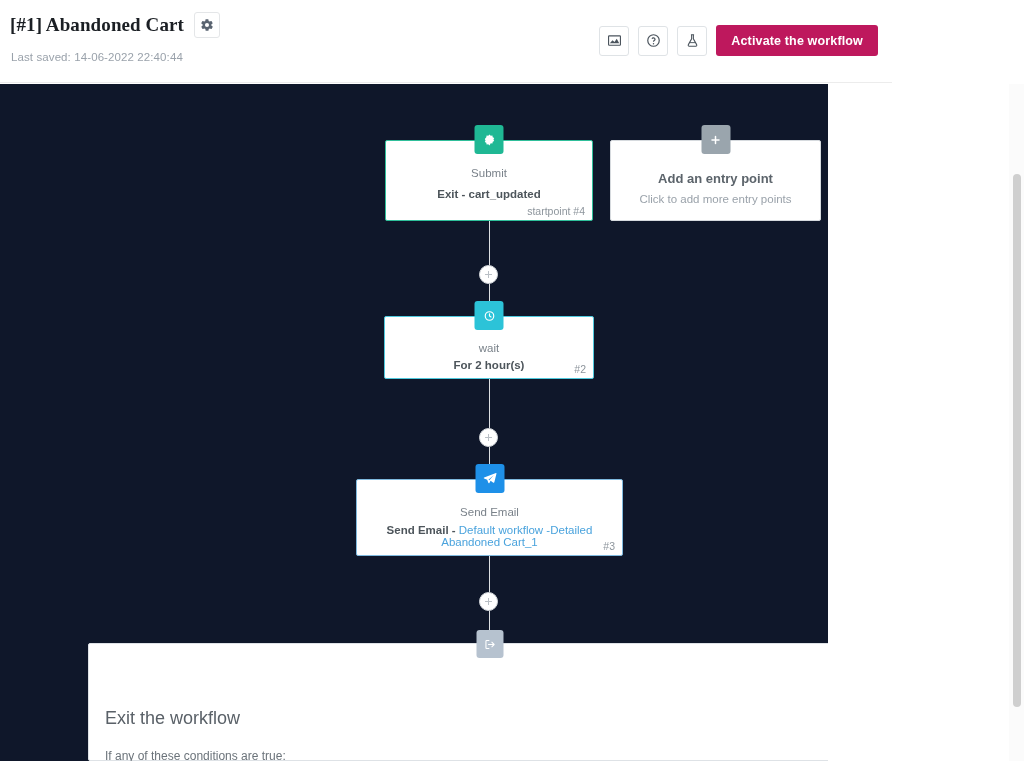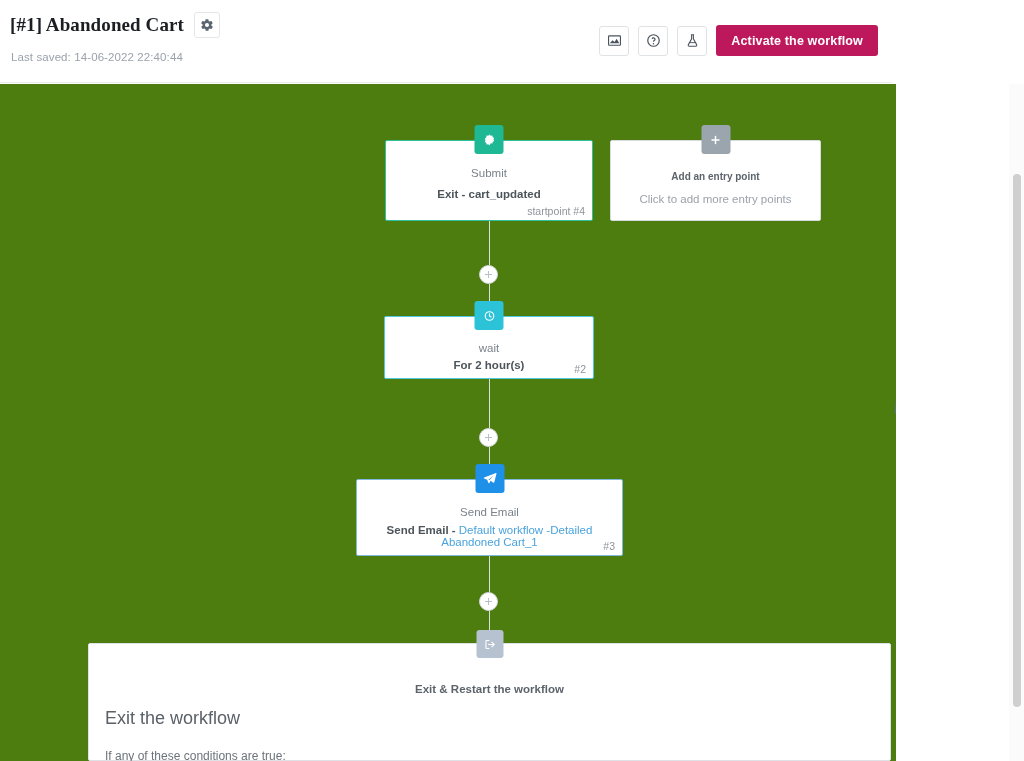--- a/index.html
+++ b/index.html
@@ -62,22 +62,22 @@
     font-family: "Liberation Sans", sans-serif;
     font-size: 12.5px; font-weight: bold;
     letter-spacing: .15px;
     cursor: pointer;
     white-space: nowrap;
   }
 
   
   .canvas {
     position: absolute; left: 0; top: 84px;
-    width: 896px; height: 677px;
-    background: #4d7c0f;
+    width: 828px; height: 677px;
+    background: #0f172a;
     overflow: hidden;
   }
 
   .node {
     position: absolute;
     background: #fff;
     border: 1px solid #cfd6dc;
     border-radius: 2px;
   }
   .node.green  { border-color: #2fbf9a; }
@@ -112,21 +112,21 @@
   .node-line2 b { font-weight: bold; color: #4d555b; }
   .node-line2 .lnk { color: #4aa3dd; font-weight: normal; }
   .node-ref {
     position: absolute; right: 7px; bottom: 3px;
     font-size: 10.5px; color: #8d959c;
   }
 
   .node-title-strong {
     position: absolute; left: 0; right: 0;
     text-align: center;
-    font-size: 10px; font-weight: bold; color: #5c646b;
+    font-size: 13px; font-weight: bold; color: #5c646b;
   }
   .node-sub {
     position: absolute; left: 0; right: 0;
     text-align: center;
     font-size: 11.5px; color: #9aa2aa;
   }
 
   
   .conn {
     position: absolute;
@@ -302,21 +302,20 @@
   <div class="plus-circle" style="left:479px; top:508px;"></div>
   <div class="conn" style="left:489px; top:527px; height:23px;"></div>
 
   <div class="exit-panel" style="left:88px; top:559px; width:803px; height:118px;">
     <span class="node-badge badge-exit" style="top:-14px; width:27px; height:28px;">
       <svg width="13" height="13" viewBox="0 0 24 24" fill="none" stroke="#ffffff" stroke-width="2" stroke-linecap="round" stroke-linejoin="round">
         <path d="M10 4.5H5.8A1.3 1.3 0 0 0 4.5 5.8v12.4A1.3 1.3 0 0 0 5.8 19.5H10"></path>
         <path d="M15.4 16.2L19.6 12l-4.2-4.2M19 12H9.2"></path>
       </svg>
     </span>
-    <div class="exit-head">Exit &amp; Restart the workflow</div>
     <div class="exit-body">
       <div class="l1">Exit the workflow</div>
       <div class="l2">If any of these conditions are true:</div>
 
     </div>
   </div>
 
   <svg class="annot-arrow" viewBox="0 0 60 305">
     <defs>
       <linearGradient id="arrGrad" x1="0" y1="1" x2="0" y2="0">

